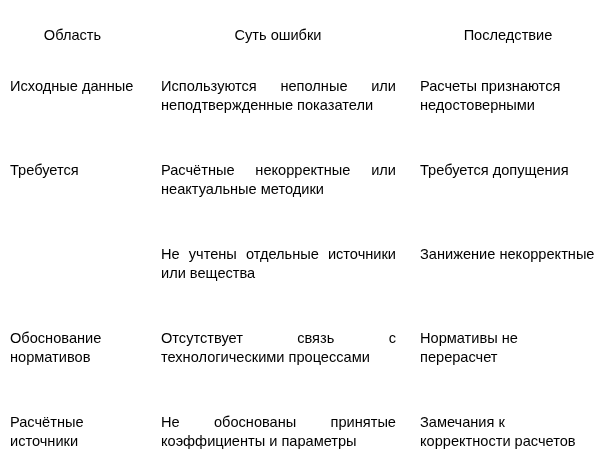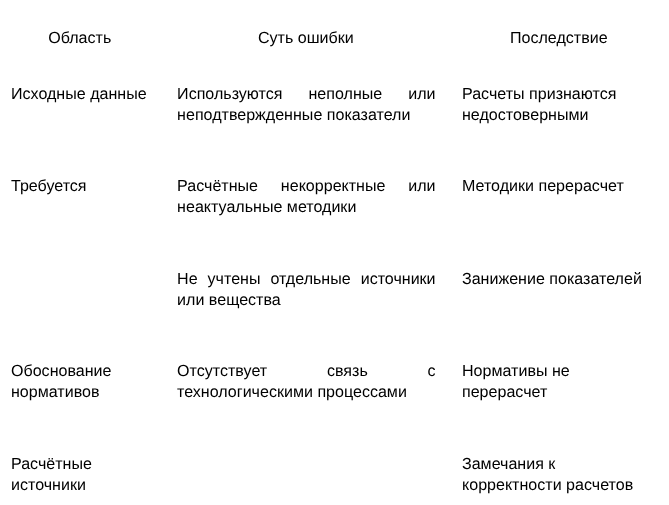--- a/index.html
+++ b/index.html
@@ -42,31 +42,31 @@
   </div>
 </div>
 
 <div class="row" style="top:161px">
   <div class="cell c0">Требуется</div>
   <div class="cell c1">
     <span class="line just">Расчётные некорректные или</span>
     <span class="line">неактуальные методики</span>
   </div>
   <div class="cell c2">
-    <div>Методики перерасчет</div>
+    <div>Требуется допущения</div>
   </div>
 </div>
 
 <div class="row" style="top:245px">
   <div class="cell c1">
     <span class="line just">Не учтены отдельные источники</span>
     <span class="line">или вещества</span>
   </div>
   <div class="cell c2">
-    <div>Занижение показателей</div>
+    <div>Занижение некорректные</div>
   </div>
 </div>
 
 <div class="row" style="top:329px">
   <div class="cell c1">
     <span class="line just">Отсутствует связь с</span>
     <span class="line">технологическими процессами</span>
   </div>
   <div class="cell c0">
     <div>Обоснование</div>
@@ -76,17 +76,21 @@
     <div>Нормативы не</div>
     <div>перерасчет</div>
   </div>
 </div>
 
 <div class="row" style="top:413px">
   <div class="cell c0">
     <div>Расчётные</div>
     <div>источники</div>
   </div>
+  <div class="cell c1">
+    <span class="line just">Не обоснованы принятые</span>
+    <span class="line">коэффициенты и параметры</span>
+  </div>
   <div class="cell c2">
     <div>Замечания к</div>
     <div>корректности расчетов</div>
   </div>
 </div>
 
 </body></html>

